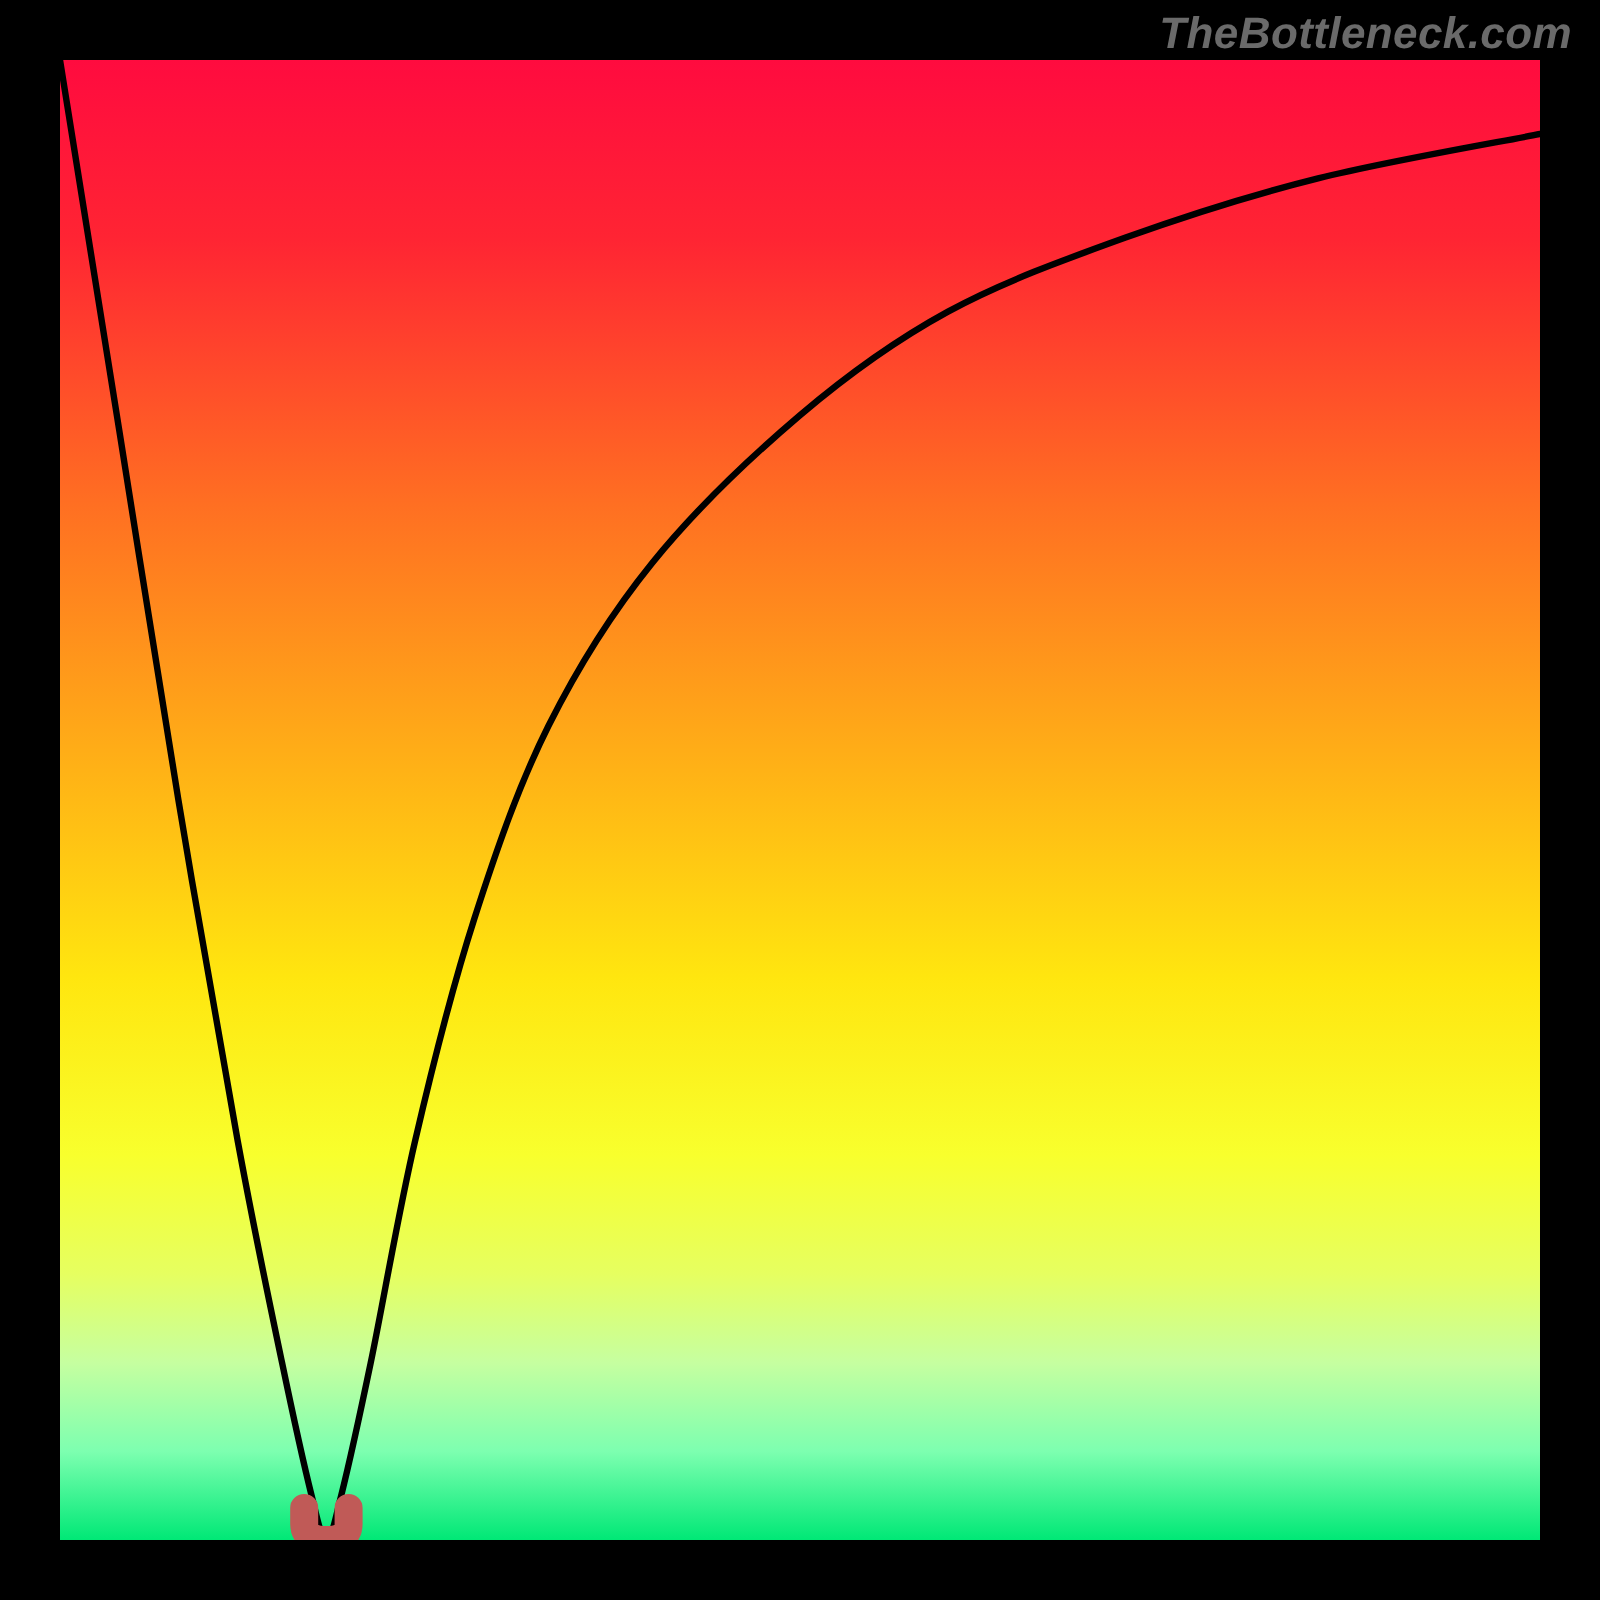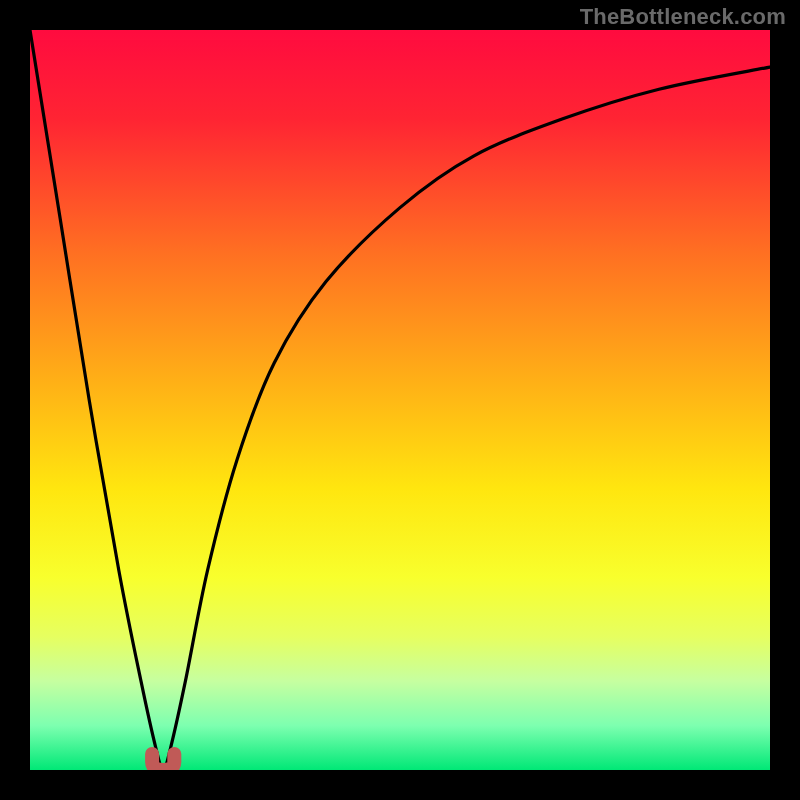--- a/index.html
+++ b/index.html
@@ -19,20 +19,21 @@
   .watermark {
     position: absolute;
     top: 4px;
     right: 14px;
     font-family: Arial, Helvetica, sans-serif;
     font-size: 22px;
     font-weight: bold;
     color: #6a6a6a;
     letter-spacing: 0.2px;
     z-index: 10;
+    font-style: italic;
   }
   svg {
     position: absolute;
     top: 30px;
     left: 30px;
   }
 </style>
 </head>
 <body>
 

